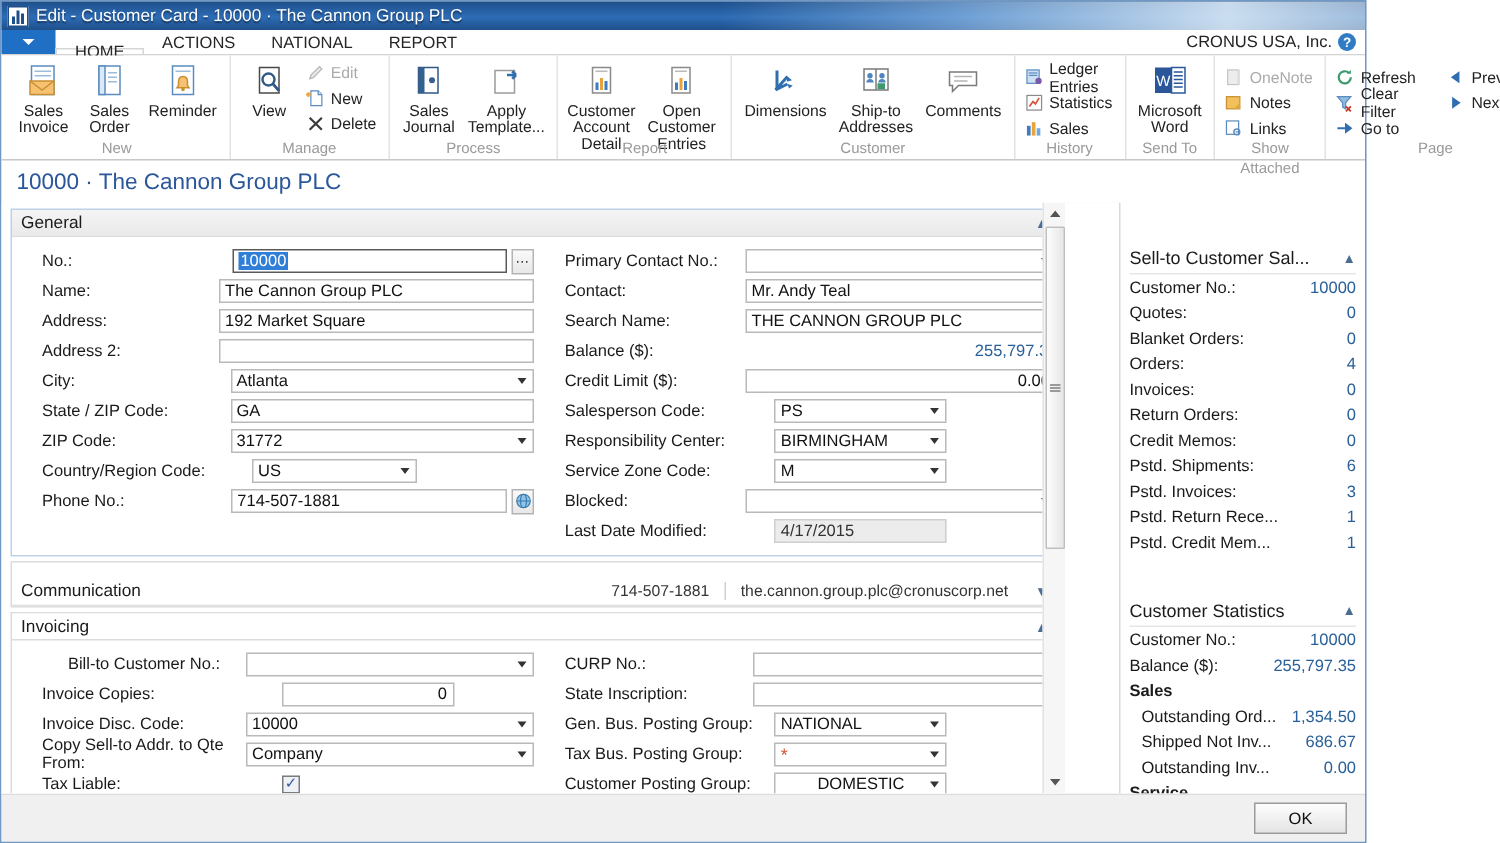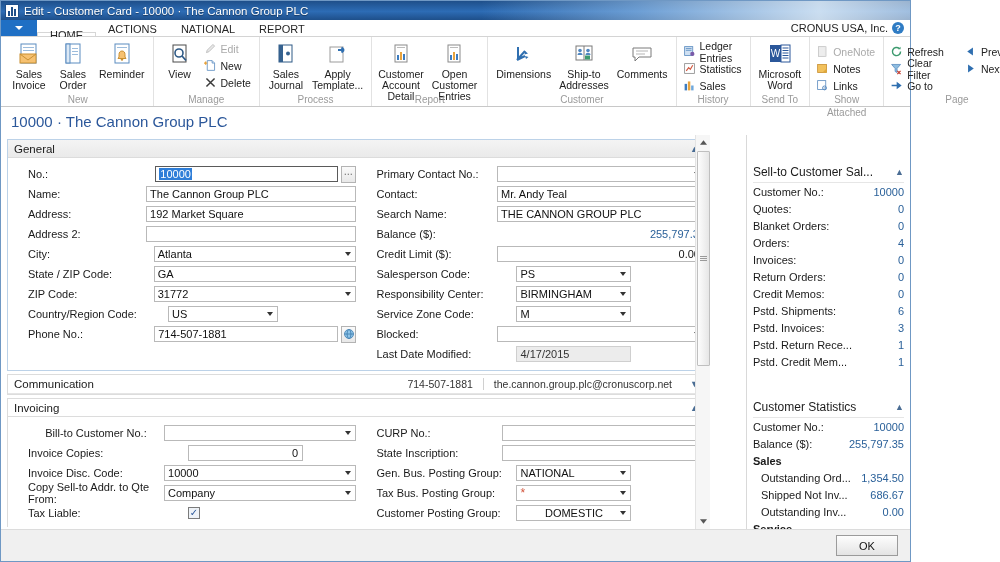--- a/index.html
+++ b/index.html
@@ -625,21 +625,21 @@
             </div>
             <div class="frow">
               <span class="flabel">Last Date Modified:</span>
               <span class="navbox readonly" style="width:115px;">4/17/2015</span>
             </div>
           </div>
         </div>
       </div>
 
       <div class="fasttab" style="border-color:#dcdcdc; margin-top:3px;">
-        <div class="ft-head" style="height:19px; background:#fff; border-bottom:1px solid #e5e5e5;">
+        <div class="ft-head" style="height:19px; background:#fff; border-bottom:1px solid #e5e5e5;margin-top:10px;">
           <span>Communication</span>
           <span class="summary">
             <span class="cell">714-507-1881</span>
             <span class="cell">the.cannon.group.plc@cronuscorp.net</span>
           </span>
           <span class="chev" style="margin-left:8px;">▼</span>
         </div>
       </div>
 
       <div class="fasttab" style="border-color:#dcdcdc; margin-top:3px; border-bottom:none;">

